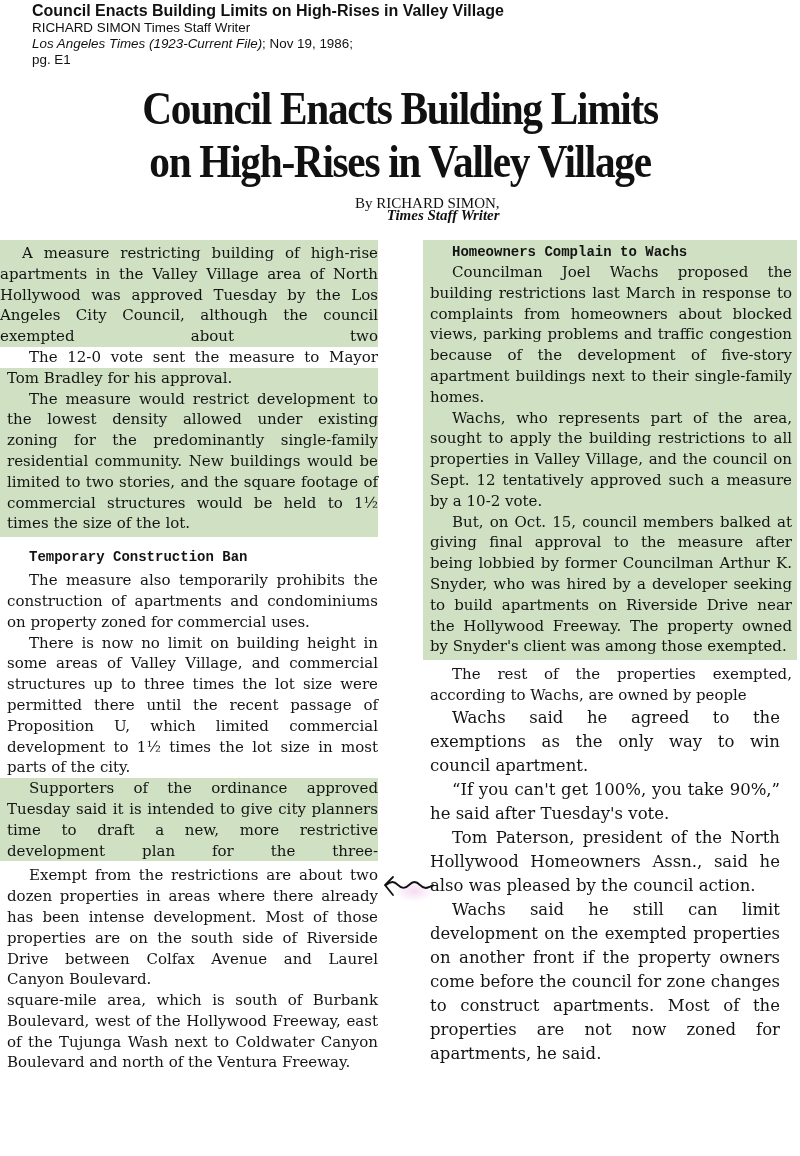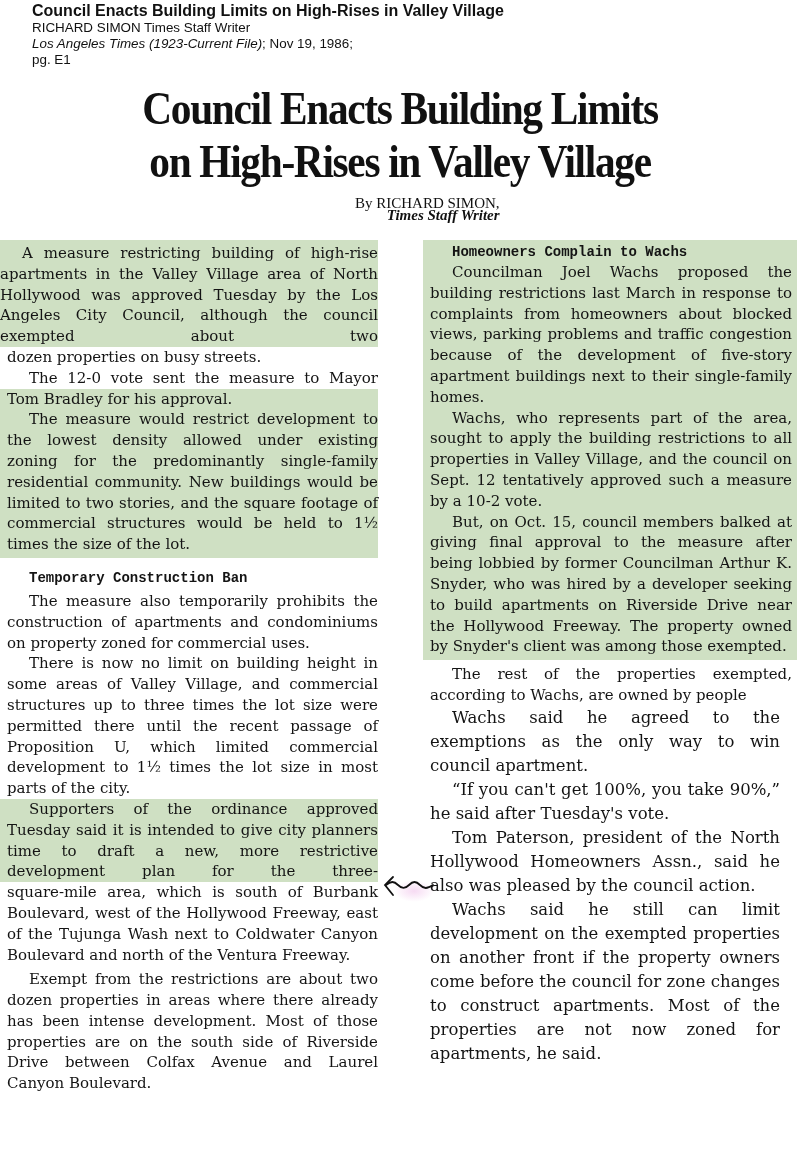--- a/index.html
+++ b/index.html
@@ -34,34 +34,33 @@
 
 <div class="byline">
   <div>By RICHARD SIMON,</div>
   <div class="role">Times Staff Writer</div>
 </div>
 
 <div class="col" style="left:7px; top:240px; width:371px;">
   <div class="hl" style="margin-left:-7px; padding-top:3px;">
     <p style="text-align-last: justify;">A measure restricting building of high-rise apartments in the Valley Village area of North Hollywood was approved Tuesday by the Los Angeles City Council, although the council exempted about two</p>
   </div>
-  <p style="text-indent:0;">dozen properties on busy streets.</p>
   <p style="text-align-last: justify;">The 12-0 vote sent the measure to Mayor</p>
   <div class="hl" style="margin-left:-7px; padding-left:7px; padding-bottom:3px;">
     <p style="text-indent:0;">Tom Bradley for his approval.</p>
     <p>The measure would restrict development to the lowest density allowed under existing zoning for the predominantly single-family residential community. New buildings would be limited to two stories, and the square footage of commercial structures would be held to 1½ times the size of the lot.</p>
   </div>
   <div class="subhead" style="margin-top:10px; margin-bottom:3px;">Temporary Construction Ban</div>
   <p>The measure also temporarily prohibits the construction of apartments and condominiums on property zoned for commercial uses.</p>
   <p>There is now no limit on building height in some areas of Valley Village, and commercial structures up to three times the lot size were permitted there until the recent passage of Proposition U, which limited commercial development to 1½ times the lot size in most parts of the city.</p>
   <div class="hl" style="margin-left:-7px; padding-left:7px;">
     <p style="text-align-last: justify;">Supporters of the ordinance approved Tuesday said it is intended to give city planners time to draft a new, more restrictive development plan for the three-</p>
   </div>
+  <p style="margin-top:4px;">Exempt from the restrictions are about two dozen properties in areas where there already has been intense development. Most of those properties are on the south side of Riverside Drive between Colfax Avenue and Laurel Canyon Boulevard.</p>
   <p style="text-indent:0;">square-mile area, which is south of Burbank Boulevard, west of the Hollywood Freeway, east of the Tujunga Wash next to Coldwater Canyon Boulevard and north of the Ventura Freeway.</p>
-  <p style="margin-top:4px;">Exempt from the restrictions are about two dozen properties in areas where there already has been intense development. Most of those properties are on the south side of Riverside Drive between Colfax Avenue and Laurel Canyon Boulevard.</p>
 </div>
 
 <div class="col" style="left:430px; top:240px; width:362px;">
   <div class="hl" style="margin-left:-7px; margin-right:-5px; padding-left:7px; padding-right:5px; padding-bottom:3px;">
     <div class="subhead" style="padding-top:2px;">Homeowners Complain to Wachs</div>
     <p>Councilman Joel Wachs proposed the building restrictions last March in response to complaints from homeowners about blocked views, parking problems and traffic congestion because of the development of five-story apartment buildings next to their single-family homes.</p>
     <p>Wachs, who represents part of the area, sought to apply the building restrictions to all properties in Valley Village, and the council on Sept. 12 tentatively approved such a measure by a 10-2 vote.</p>
     <p>But, on Oct. 15, council members balked at giving final approval to the measure after being lobbied by former Councilman Arthur K. Snyder, who was hired by a developer seeking to build apartments on Riverside Drive near the Hollywood Freeway. The property owned by Snyder's client was among those exempted.</p>
   </div>
   <p style="margin-top:4px;">The rest of the properties exempted, according to Wachs, are owned by people</p>

